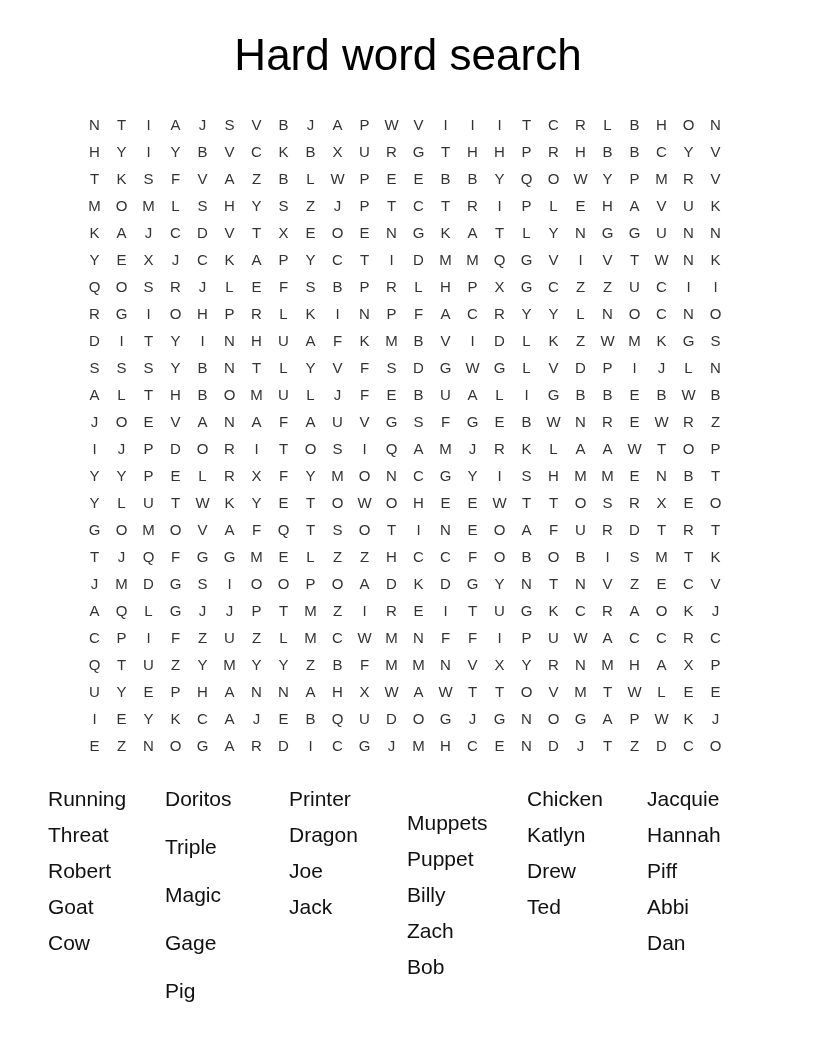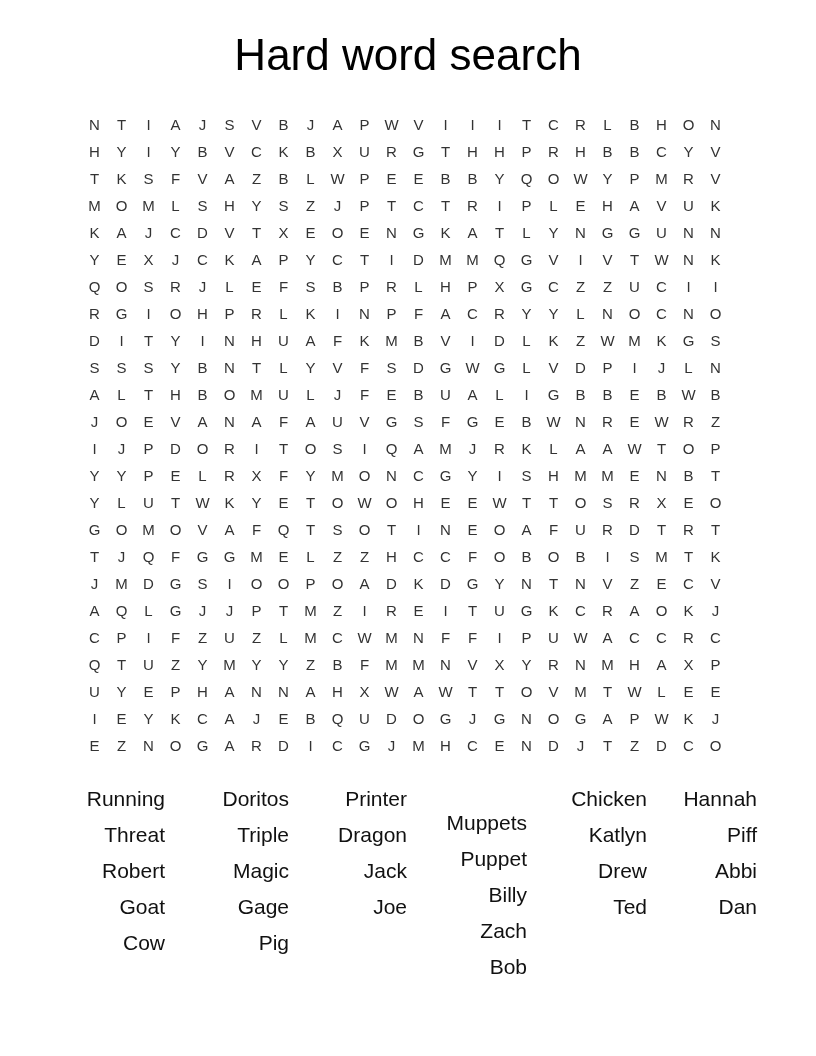--- a/index.html
+++ b/index.html
@@ -45,24 +45,23 @@
   }
   .word-list {
     position: absolute;
     left: 48px;
     top: 781px;
     display: flex;
   }
   .word-col {
     display: flex;
     flex-direction: column;
-    align-items: flex-end;
   }
   .word-col:nth-child(1) { width: 117px; }
-  .word-col:nth-child(2) { width: 124px; }
+  .word-col:nth-child(2) { width: 124px; gap: 12px; }
   .word-col:nth-child(3) { width: 118px; }
   .word-col:nth-child(4) { width: 120px; margin-top: 24px; }
   .word-col:nth-child(5) { width: 120px; }
   .word-col:nth-child(6) { width: 110px; }
   .word {
     font-size: 21px;
     line-height: 36px;
     color: #111111;
     font-weight: 400;
     white-space: nowrap;
@@ -664,35 +663,36 @@
     <div class="word-col">
       <div class="word">Doritos</div>
       <div class="word">Triple</div>
       <div class="word">Magic</div>
       <div class="word">Gage</div>
       <div class="word">Pig</div>
     </div>
     <div class="word-col">
       <div class="word">Printer</div>
       <div class="word">Dragon</div>
+      <div class="word">Joe</div>
       <div class="word">Jack</div>
-      <div class="word">Joe</div>
     </div>
     <div class="word-col">
       <div class="word">Muppets</div>
       <div class="word">Puppet</div>
       <div class="word">Billy</div>
       <div class="word">Zach</div>
       <div class="word">Bob</div>
     </div>
     <div class="word-col">
       <div class="word">Chicken</div>
       <div class="word">Katlyn</div>
       <div class="word">Drew</div>
       <div class="word">Ted</div>
     </div>
     <div class="word-col">
+      <div class="word">Jacquie</div>
       <div class="word">Hannah</div>
       <div class="word">Piff</div>
       <div class="word">Abbi</div>
       <div class="word">Dan</div>
     </div>
   </div>
 
 </body></html>

